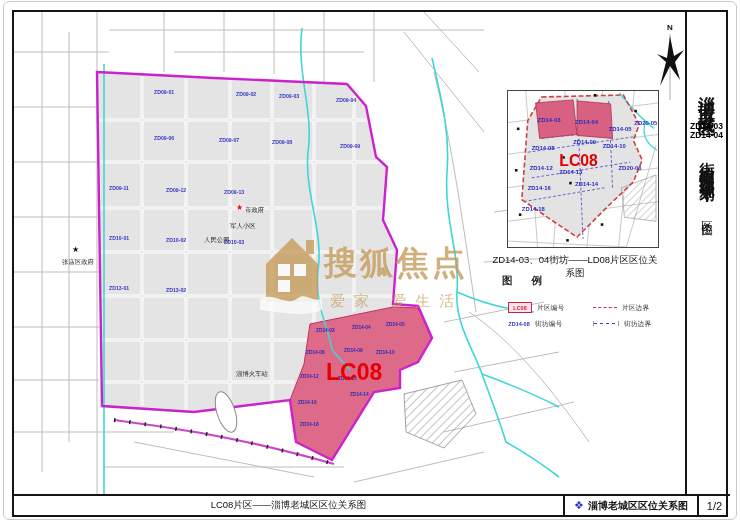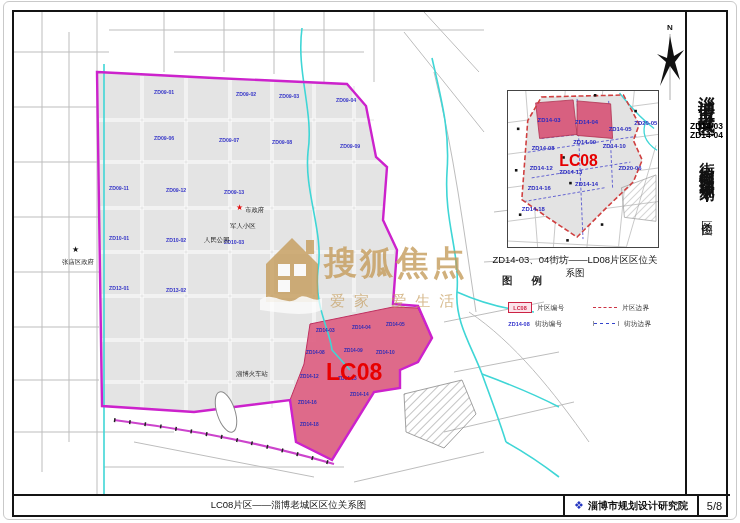--- a/index.html
+++ b/index.html
@@ -235,19 +235,19 @@
       </div>
       <div class="vtext title-sub">街坊控制性详细规划</div>
       <div class="vdash"></div>
       <div class="vtext title-type">区位图</div>
     </div>
 
     <div class="abs bottom-bar">
       <div class="cell-caption">LC08片区——淄博老城区区位关系图</div>
       <div class="cell-inst">
         <span class="inst-logo">❖</span>
-        <span>淄博市规划设计研究院</span>
+        <span>淄博老城区区位关系图</span>
       </div>
-      <div class="cell-page">5/8</div>
+      <div class="cell-page">1/2</div>
     </div>
 
   </div>
 </div>
 
 </body></html>

